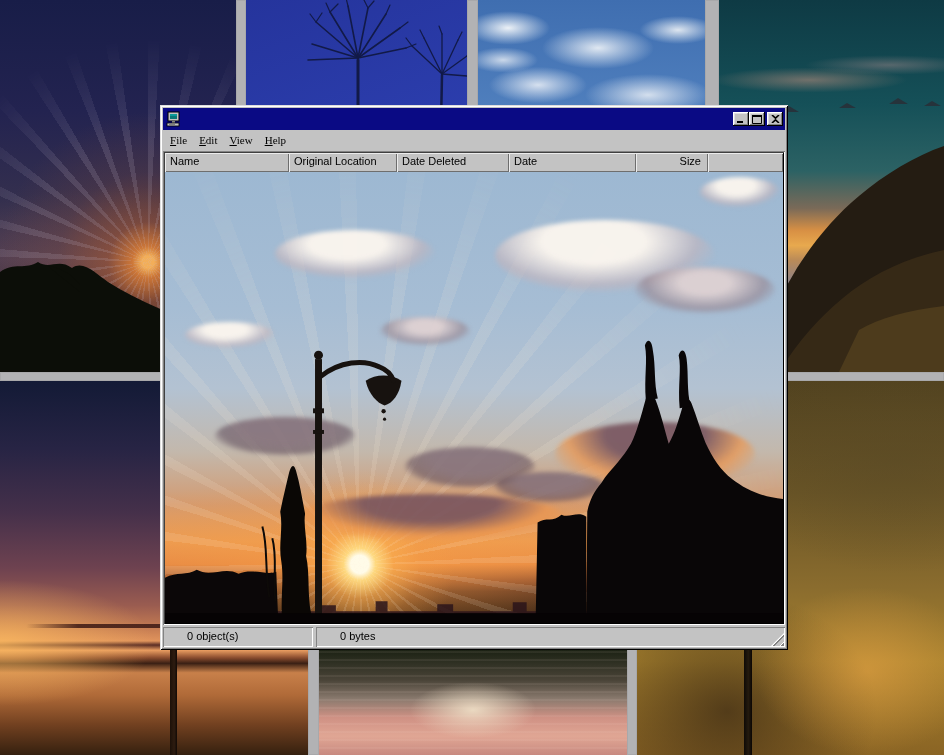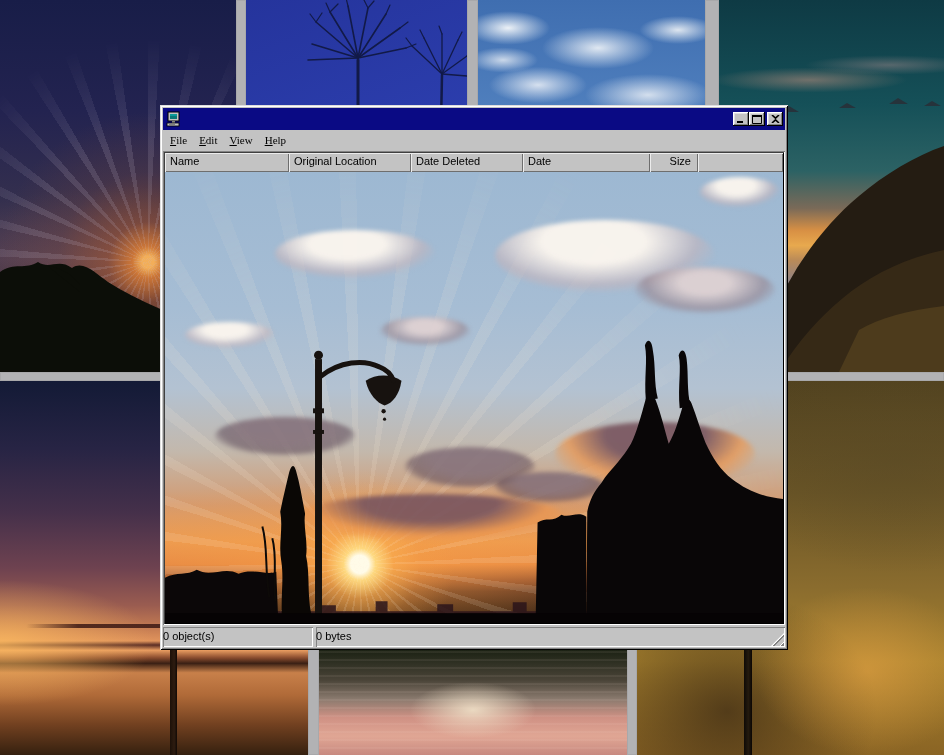--- a/index.html
+++ b/index.html
@@ -85,43 +85,43 @@
   .menubar{height:21px;display:flex;align-items:center;padding-left:1px;flex:0 0 auto;}
   .menu-item{font-size:11px;color:#000;padding:2px 6px 3px 6px;font-family:Liberation Serif, serif;}
   .mkey{text-decoration:underline;}
 
   .listview{flex:1 1 auto;display:flex;flex-direction:column;min-height:0;
     box-shadow:inset 1px 1px 0 #838383, inset -1px -1px 0 #fff, inset 2px 2px 0 #404040;
     padding:2px;background:#000;}
   .header-row{height:19px;display:flex;flex:0 0 auto;background:#3b82f6;}
   .hcell{box-sizing:border-box;font-size:11px;color:#000;padding:2px 4px 0 5px;background:#c3c3c3;
     box-shadow:inset 1px 1px 0 #ececec, inset -1px -1px 0 #6e6e6e;white-space:nowrap;overflow:hidden;}
-  .col-0{width:124px;} .col-1{width:122px;} .col-2{width:112px;} .col-3{width:127px;}
-  .col-4{width:48px;text-align:right;padding-right:7px;} .col-5{flex:1 1 auto;}
+  .col-0{width:124px;} .col-1{width:108px;} .col-2{width:112px;} .col-3{width:127px;}
+  .col-4{width:72px;text-align:right;padding-right:7px;} .col-5{flex:1 1 auto;}
 
   
   .photo{flex:1 1 auto;position:relative;overflow:hidden;
     background:
       radial-gradient(circle at 31.5% 87%, #fffbe8 0 9px, rgba(255,220,130,.95) 16px, rgba(250,175,80,.6) 34px, rgba(245,160,70,.25) 60px, rgba(245,160,70,0) 95px),
       radial-gradient(ellipse 90% 26% at 33% 88%, rgba(250,160,70,.75), rgba(250,160,70,0) 75%),
       linear-gradient(180deg,#9db8d2 0%,#a6bdd4 30%,#b3c2d2 48%,#c3b8ac 62%,#d39a70 74%,#e89a54 82%,#e08244 87%,#703628 90.5%,#2a1216 93%,#140a0c 96%,#0a0506 100%);}
   .photo .rays{position:absolute;inset:0;
     background:repeating-conic-gradient(from 197deg at 31.5% 87%, rgba(255,240,220,.13) 0deg 2.5deg, rgba(255,255,255,0) 2.5deg 10deg);
     -webkit-mask-image:radial-gradient(circle at 31.5% 87%, #000 0 46%, transparent 78%);
             mask-image:radial-gradient(circle at 31.5% 87%, #000 0 46%, transparent 78%);}
   .cloud{position:absolute;border-radius:50%;filter:blur(2px);}
   .c-light{background:radial-gradient(ellipse at 45% 30%, rgba(252,246,238,.95) 0 30%, rgba(200,180,185,.55) 60%, rgba(200,180,185,0) 75%);}
   .c-mid{background:radial-gradient(ellipse at 50% 35%, rgba(225,210,210,.9) 0 25%, rgba(150,130,140,.6) 60%, rgba(150,130,140,0) 78%);}
   .c-dark{background:radial-gradient(ellipse at 50% 30%, rgba(130,110,120,.85) 0 40%, rgba(90,70,85,.55) 65%, rgba(90,70,85,0) 80%);}
   .c-fire{background:radial-gradient(ellipse at 50% 20%, rgba(120,85,95,.9) 0 35%, rgba(235,150,80,.75) 62%, rgba(235,150,80,0) 82%);}
   .photo svg.silhouette{position:absolute;left:0;top:0;width:100%;height:100%;}
 
   .statusbar{height:20px;margin-top:2px;display:flex;gap:3px;flex:0 0 auto;}
   .spanel{box-shadow:inset 1px 1px 0 #838383, inset -1px -1px 0 #fff;
-    font-size:11px;color:#000;padding:3px 0 0 0;box-sizing:border-box;position:relative;}
+    font-size:11px;color:#000;padding:3px 0 0 24px;box-sizing:border-box;position:relative;}
   .spanel.p1{width:150px;flex:0 0 auto;}
   .spanel.p2{flex:1 1 auto;}
   .grip{position:absolute;right:1px;bottom:1px;width:13px;height:13px;
     background:repeating-linear-gradient(135deg, rgba(0,0,0,0) 0 3px, #fff 3px 4px, #838383 4px 6px);
     clip-path:polygon(100% 0, 100% 100%, 0 100%);}
 </style>
 </head>
 <body>
 
 <div class="tile tile-a">

